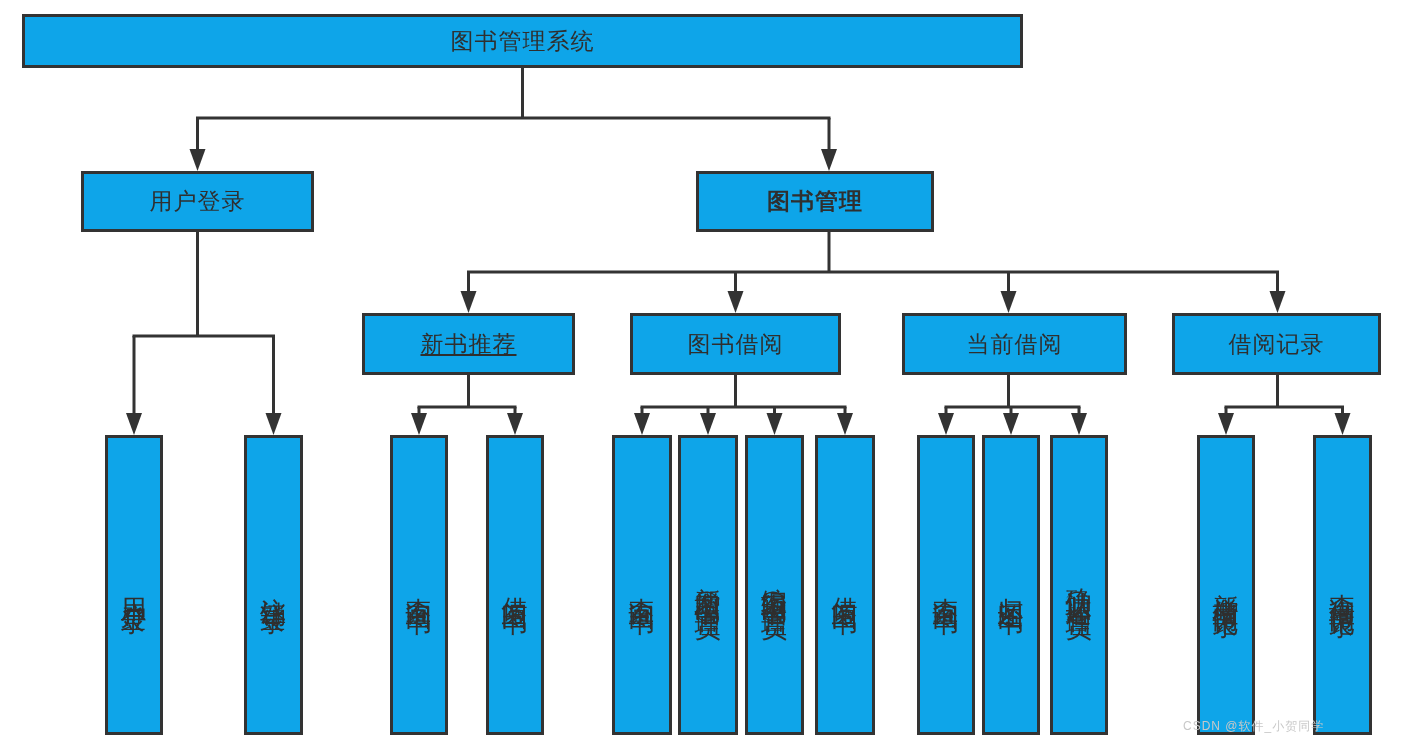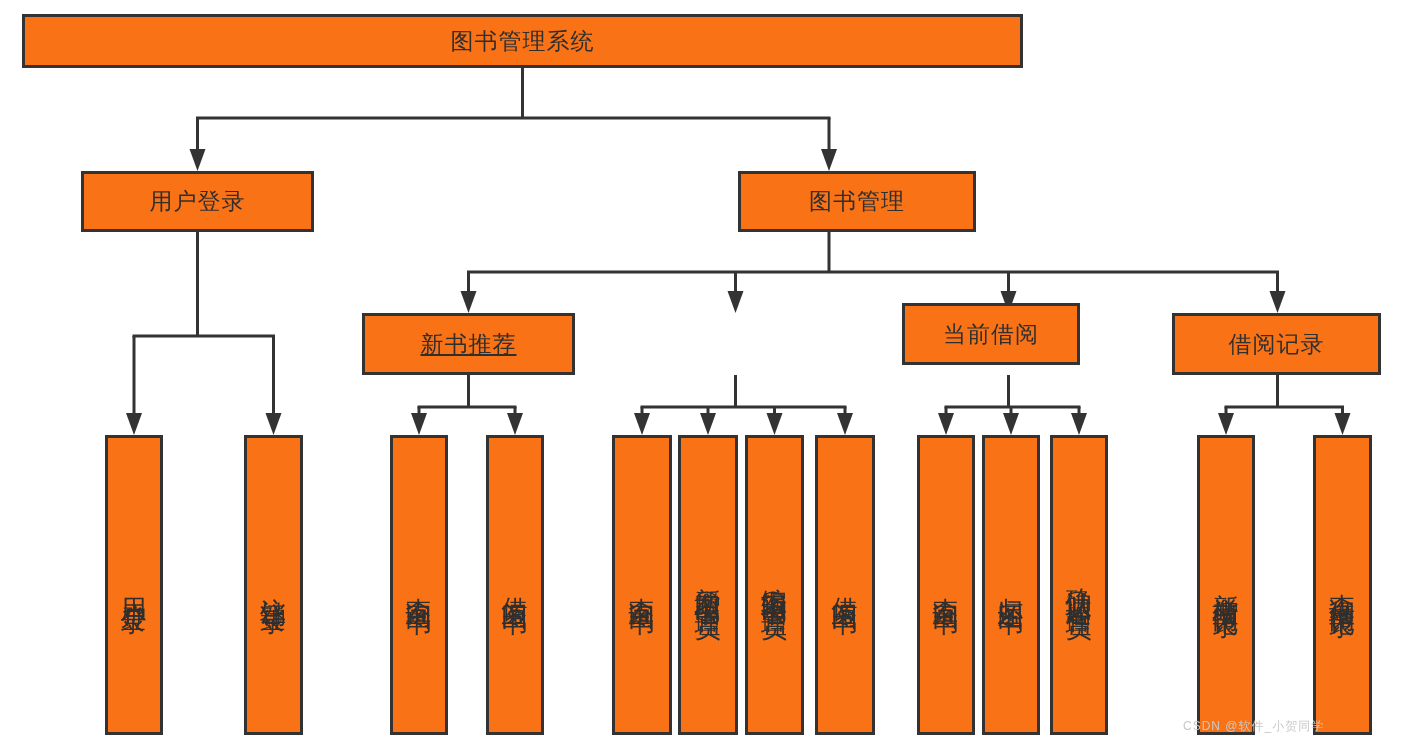--- a/index.html
+++ b/index.html
@@ -18,21 +18,21 @@
     position: absolute; left: 0; top: 0; width: 1405px; height: 747px;
     background: var(--bg);
   }
   #connector-svg {
     position: absolute; left: 0; top: 0; width: 1405px; height: 747px;
     pointer-events: none;
   }
   .node {
     position: absolute;
     border: 3px solid var(--line);
-    background: #f97316;
+    background: #0ea5e9;
     display: flex;
     align-items: center;
     justify-content: center;
     color: var(--text);
   }
   .node.horizontal span {
     font-size: 23px;
     letter-spacing: 1px;
     white-space: nowrap;
   }
@@ -113,27 +113,30 @@
       <line x1="1342.5" y1="407" x2="1342.5" y2="417" stroke="#333333" stroke-width="3"></line>
       <polygon points="1342.5,435 1334.5,413 1350.5,413" fill="#333333"></polygon>
     </svg>
   <div class="watermark">CSDN @软件_小贺同学</div>
 <div class="node horizontal" style="left: 22px; top: 14px; width: 1001px; height: 54px;">
       <span>图书管理系统</span>
     </div>
     <div class="node horizontal" style="left: 81px; top: 171px; width: 233px; height: 61px;">
       <span>用户登录</span>
     </div>
-    <div class="node horizontal" style="left: 738px; top: 171px; width: 238px; height: 61px;">
+    <div class="node horizontal" style="left: 696px; top: 171px; width: 238px; height: 61px; font-weight: bold;">
       <span>图书管理</span>
     </div>
     <div class="node horizontal" style="left: 362px; top: 313px; width: 213px; height: 62px; text-decoration: underline;">
       <span>新书推荐</span>
     </div>
-    <div class="node horizontal" style="left: 902px; top: 303px; width: 178px; height: 62px;">
+    <div class="node horizontal" style="left: 630px; top: 313px; width: 211px; height: 62px;">
+      <span>图书借阅</span>
+    </div>
+    <div class="node horizontal" style="left: 902px; top: 313px; width: 225px; height: 62px;">
       <span>当前借阅</span>
     </div>
     <div class="node horizontal" style="left: 1172px; top: 313px; width: 209px; height: 62px;">
       <span>借阅记录</span>
     </div>
     <div class="node vertical" style="left: 105px; top: 435px; width: 58px; height: 300px;">
       <span>用户登录</span>
     </div>
     <div class="node vertical" style="left: 244px; top: 435px; width: 59px; height: 300px;">
       <span>注销登录</span>

